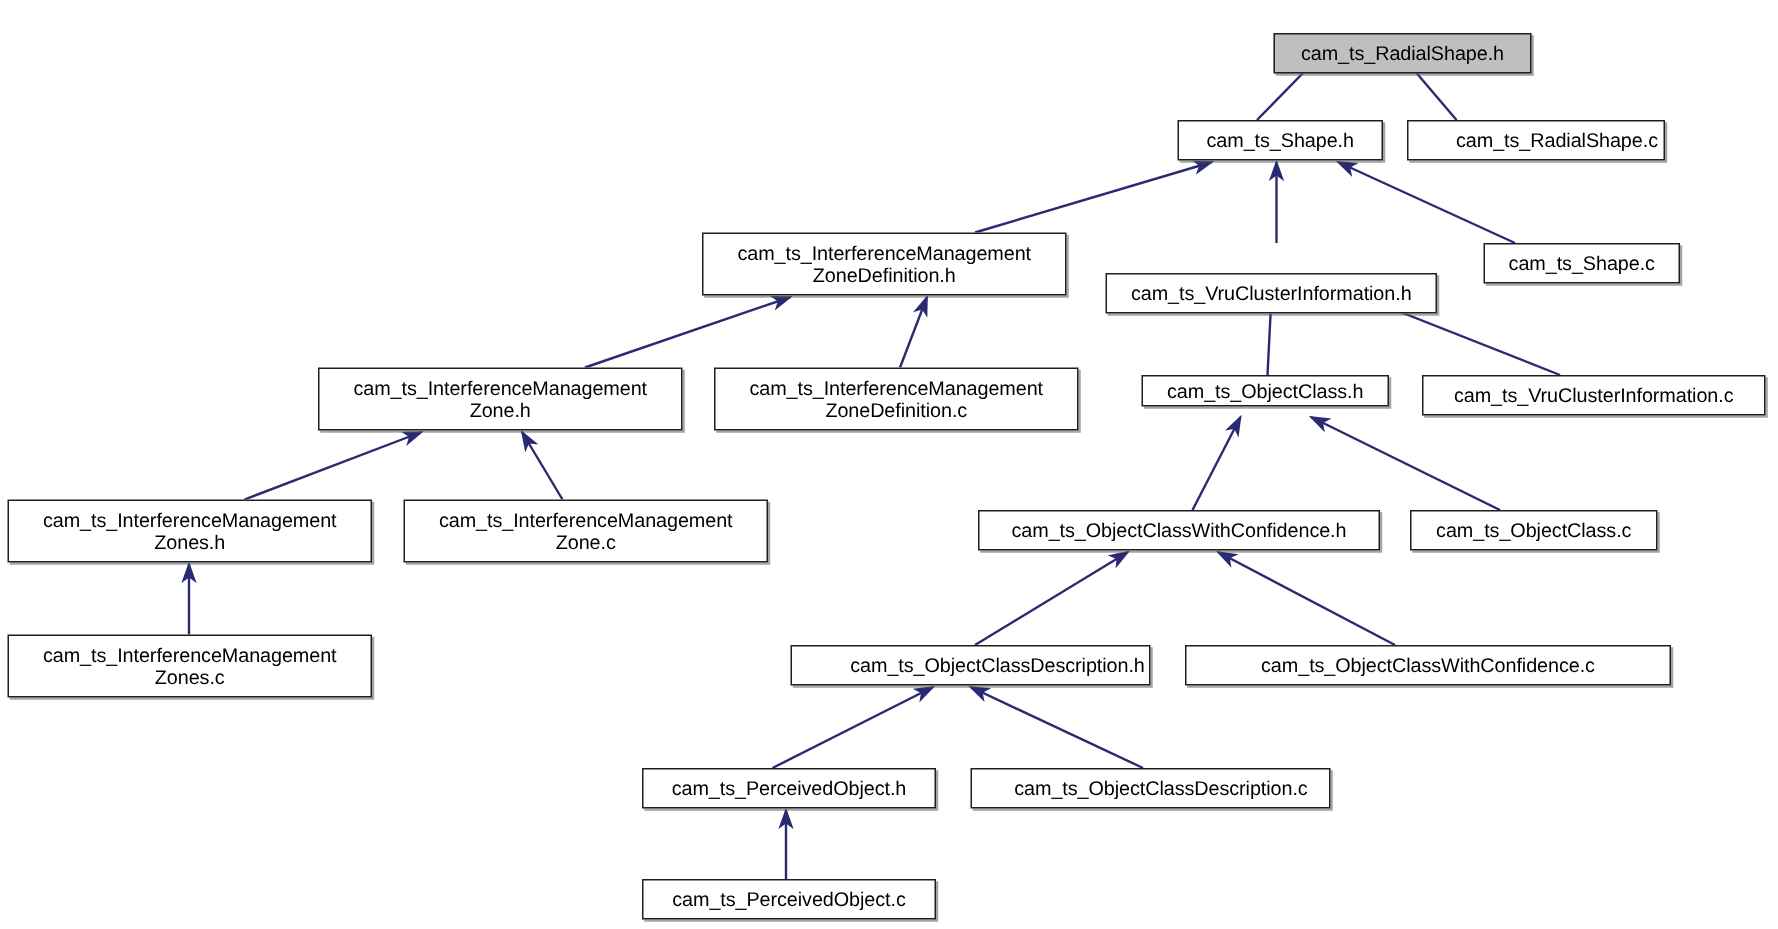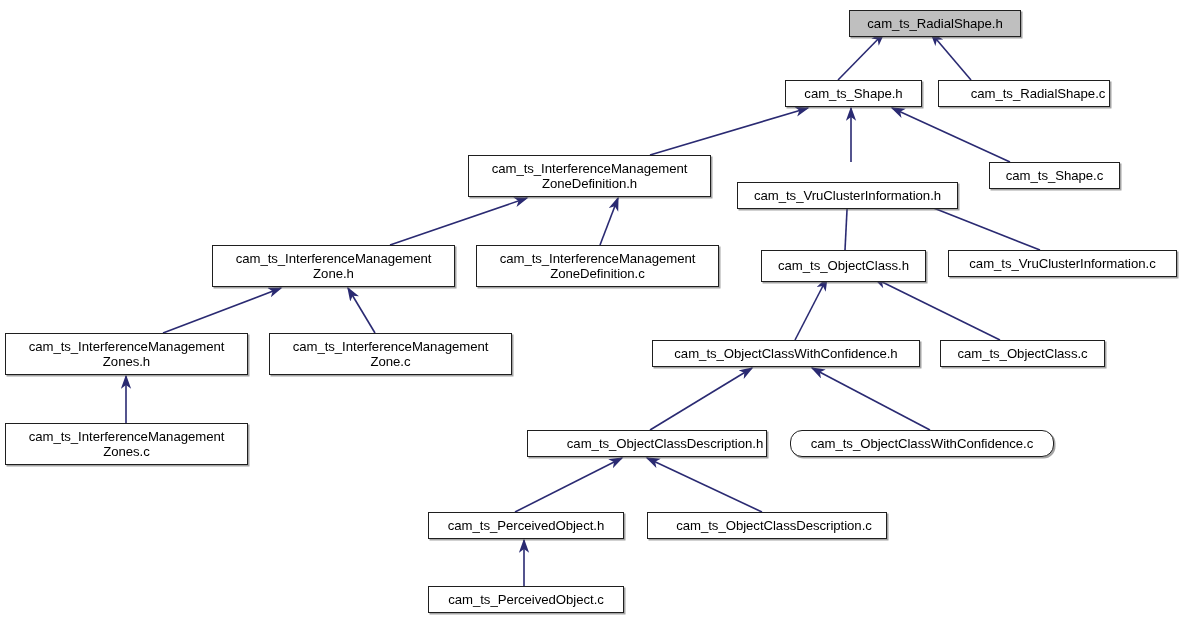--- a/index.html
+++ b/index.html
@@ -75,40 +75,40 @@
         <line x1="1000" y1="340" x2="874" y2="278" stroke="#2a2a72" stroke-width="1.6" marker-end="url(#arrowhead)"></line>
         <line x1="126" y1="423" x2="126" y2="376" stroke="#2a2a72" stroke-width="1.6" marker-end="url(#arrowhead)"></line>
         <line x1="650" y1="430" x2="752" y2="368" stroke="#2a2a72" stroke-width="1.6" marker-end="url(#arrowhead)"></line>
         <line x1="930" y1="430" x2="812" y2="368" stroke="#2a2a72" stroke-width="1.6" marker-end="url(#arrowhead)"></line>
         <line x1="515" y1="512" x2="622" y2="458" stroke="#2a2a72" stroke-width="1.6" marker-end="url(#arrowhead)"></line>
         <line x1="762" y1="512" x2="647" y2="458" stroke="#2a2a72" stroke-width="1.6" marker-end="url(#arrowhead)"></line>
         <line x1="524" y1="586" x2="524" y2="540" stroke="#2a2a72" stroke-width="1.6" marker-end="url(#arrowhead)"></line>
       </g>
   </svg>
   <div id="nodes-group">
-      <div class="node highlight" style="left: 849px; top: 10px; width: 172px; height: 27px;"><span class="node-label">cam_ts_RadialShape.h</span></div>
+      <div class="node highlight" style="left: 849px; top: 22px; width: 172px; height: 27px;"><span class="node-label">cam_ts_RadialShape.h</span></div>
       <div class="node" style="left: 785px; top: 80px; width: 137px; height: 27px;"><span class="node-label">cam_ts_Shape.h</span></div>
       <div class="node" style="left: 938px; top: 80px; width: 172px; height: 27px; padding-left: 28px;"><span class="node-label">cam_ts_RadialShape.c</span></div>
       <div class="node" style="left: 468px; top: 155px; width: 243px; height: 42px;"><span class="node-label">cam_ts_InterferenceManagement
 ZoneDefinition.h</span></div>
       <div class="node" style="left: 737px; top: 162px; width: 221px; height: 27px; margin-top: 20px;"><span class="node-label">cam_ts_VruClusterInformation.h</span></div>
       <div class="node" style="left: 989px; top: 162px; width: 131px; height: 27px;"><span class="node-label">cam_ts_Shape.c</span></div>
       <div class="node" style="left: 212px; top: 245px; width: 243px; height: 42px;"><span class="node-label">cam_ts_InterferenceManagement
 Zone.h</span></div>
       <div class="node" style="left: 476px; top: 245px; width: 243px; height: 42px;"><span class="node-label">cam_ts_InterferenceManagement
 ZoneDefinition.c</span></div>
-      <div class="node" style="left: 761px; top: 250px; width: 165px; height: 32px;"><span class="node-label">cam_ts_ObjectClass.h</span></div>
+      <div class="node" style="left: 761px; top: 250px; width: 165px; height: 21px;"><span class="node-label">cam_ts_ObjectClass.h</span></div>
       <div class="node" style="left: 948px; top: 250px; width: 229px; height: 27px;"><span class="node-label">cam_ts_VruClusterInformation.c</span></div>
       <div class="node" style="left: 5px; top: 333px; width: 243px; height: 42px;"><span class="node-label">cam_ts_InterferenceManagement
 Zones.h</span></div>
       <div class="node" style="left: 269px; top: 333px; width: 243px; height: 42px;"><span class="node-label">cam_ts_InterferenceManagement
 Zone.c</span></div>
       <div class="node" style="left: 652px; top: 340px; width: 268px; height: 27px;"><span class="node-label">cam_ts_ObjectClassWithConfidence.h</span></div>
       <div class="node" style="left: 940px; top: 340px; width: 165px; height: 27px;"><span class="node-label">cam_ts_ObjectClass.c</span></div>
       <div class="node" style="left: 5px; top: 423px; width: 243px; height: 42px;"><span class="node-label">cam_ts_InterferenceManagement
 Zones.c</span></div>
       <div class="node" style="left: 527px; top: 430px; width: 240px; height: 27px; padding-left: 36px;"><span class="node-label">cam_ts_ObjectClassDescription.h</span></div>
-      <div class="node" style="left: 790px; top: 430px; width: 264px; height: 27px; border-radius: 12px;"><span class="node-label">cam_ts_ObjectClassWithConfidence.c</span></div>
+      <div class="node" style="left: 790px; top: 430px; width: 324px; height: 27px;"><span class="node-label">cam_ts_ObjectClassWithConfidence.c</span></div>
       <div class="node" style="left: 428px; top: 512px; width: 196px; height: 27px;"><span class="node-label">cam_ts_PerceivedObject.h</span></div>
       <div class="node" style="left: 647px; top: 512px; width: 240px; height: 27px; padding-left: 14px;"><span class="node-label">cam_ts_ObjectClassDescription.c</span></div>
       <div class="node" style="left: 428px; top: 586px; width: 196px; height: 27px;"><span class="node-label">cam_ts_PerceivedObject.c</span></div>
     </div>
 </div>
 
 </body></html>

